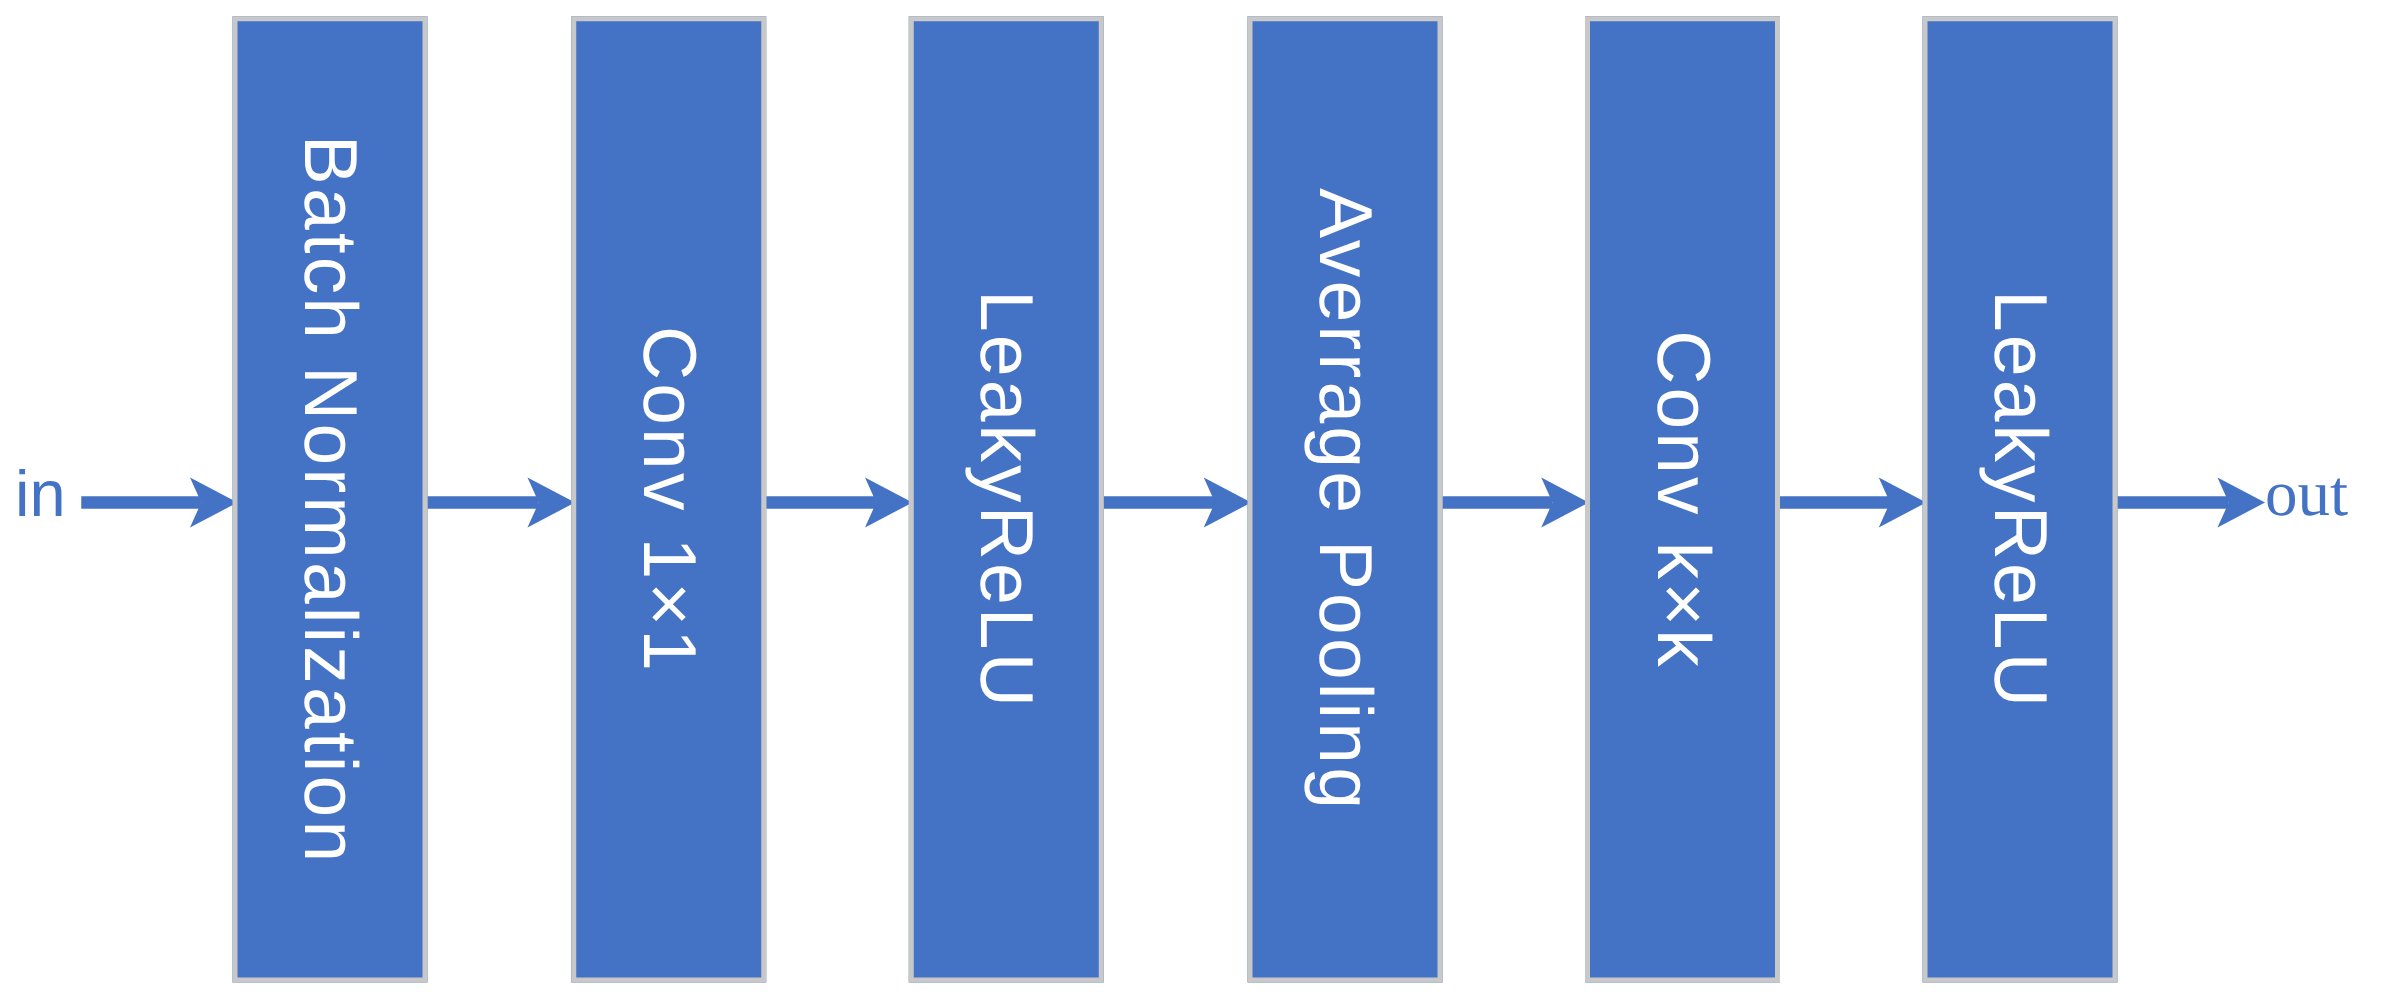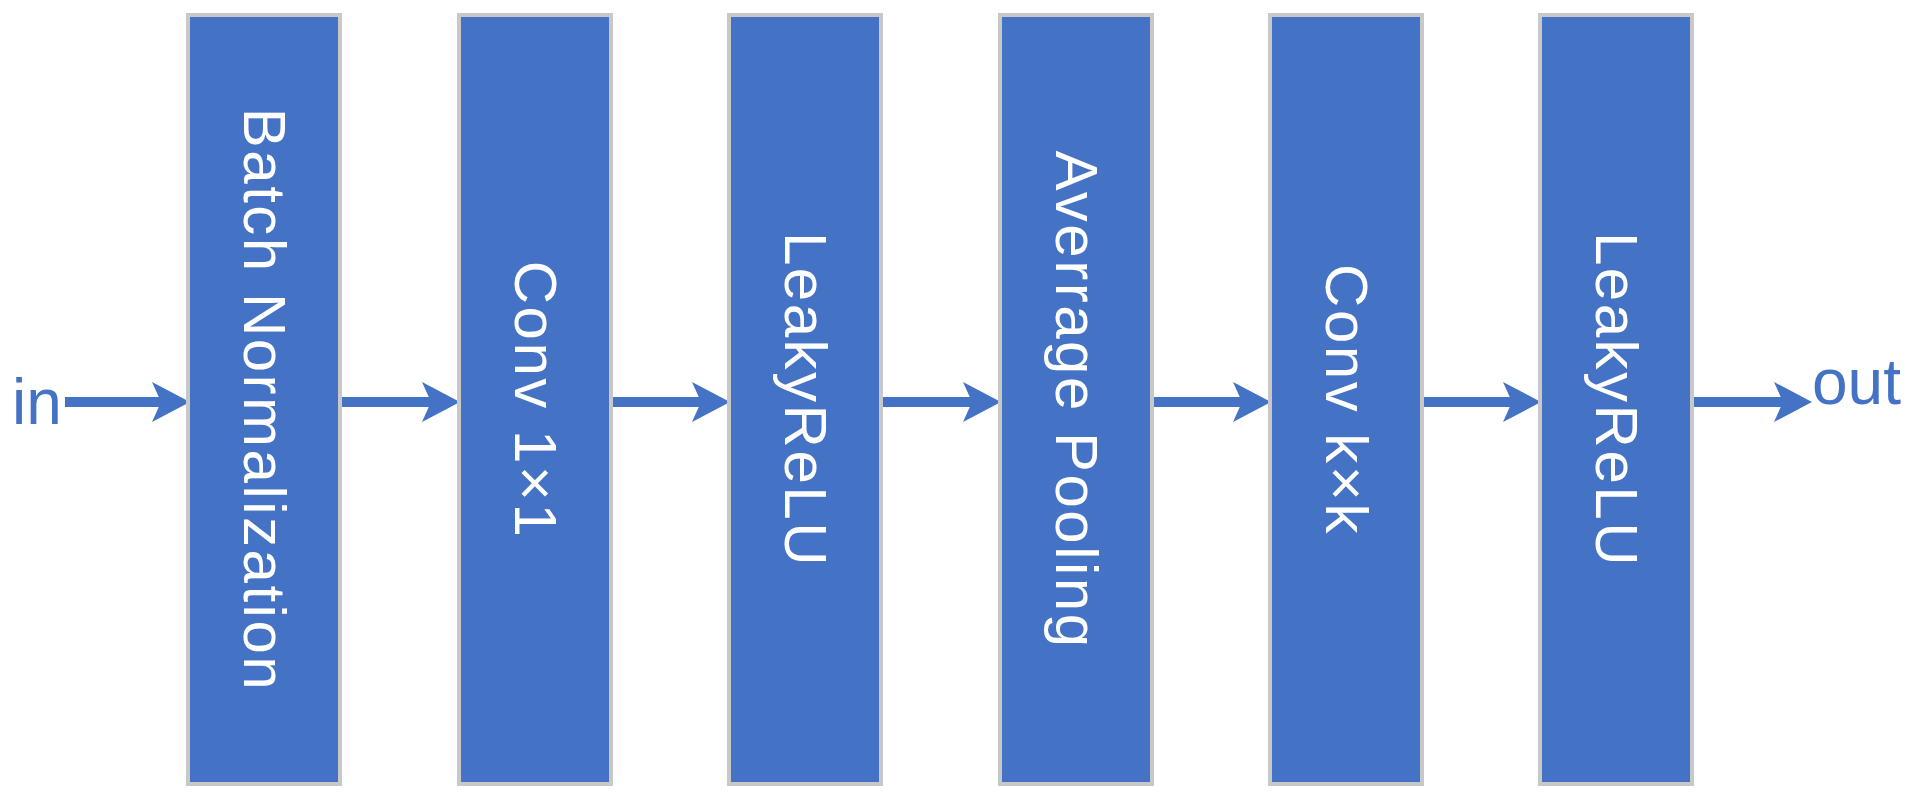--- a/index.html
+++ b/index.html
@@ -35,26 +35,26 @@
     transform: translate(-50%, -50%) rotate(90deg);
     white-space: nowrap;
     color: var(--label-text);
     font-size: 60px;
     letter-spacing: 2.5px;
     line-height: 1;
   }
   .io-label {
     position: absolute;
     color: var(--io-text);
-    font-size: 64px;
+    font-size: 52px;
     line-height: 1;
     white-space: nowrap;
   }
   .io-label.in  { left: 12px;   top: 370px; }
-  .io-label.out { left: 1812px; top: 350px; }
+  .io-label.out { left: 1812px; top: 370px; font-family: Liberation Serif, serif; }
   .arrows {
     position: absolute;
     left: 0; top: 0;
     width: 1926px;
     height: 800px;
     color: var(--arrow);
     pointer-events: none;
   }
 </style>
 </head>

